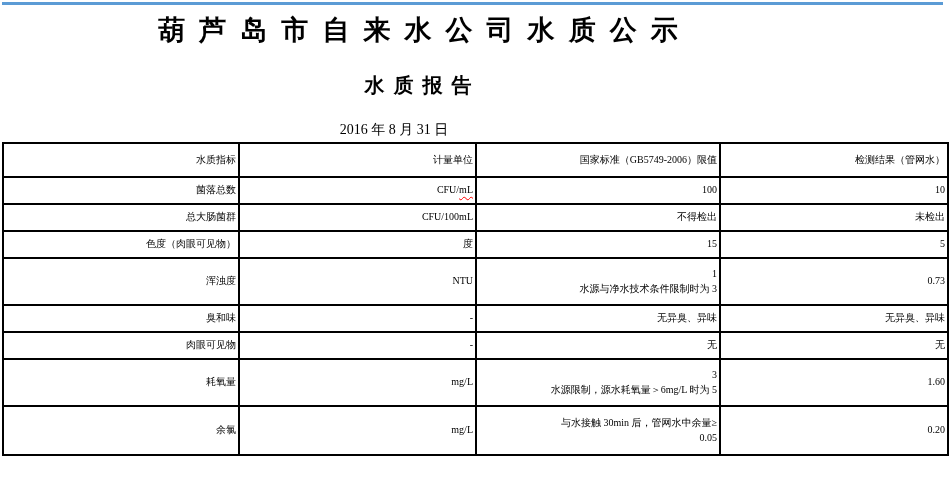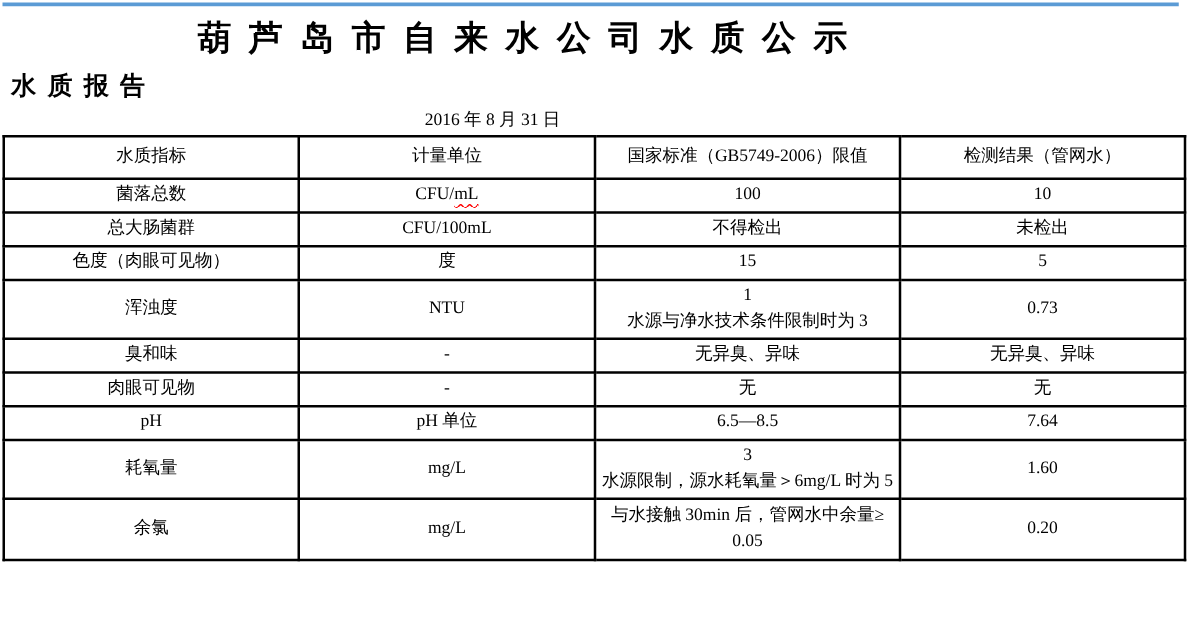--- a/index.html
+++ b/index.html
@@ -29,46 +29,46 @@
     margin: 0;
     padding-top: 12px;
     text-align: center;
     font-size: 27px;
     font-weight: bold;
     letter-spacing: 0.52em;
     text-indent: 0.52em;
     white-space: nowrap;
   }
   .subtitle {
-    margin: 0;
+    margin: 17px;
     padding-top: 7px;
-    text-align: left;
+    text-align: center;
     font-size: 20px;
     font-weight: bold;
     letter-spacing: 0.45em;
     text-indent: 0.45em;
   }
   .date-line {
     margin: 0;
     padding: 5px 48px 3px 0;
     text-align: center;
     font-size: 14px;
   }
   table.report {
     border-collapse: collapse;
     table-layout: fixed;
     width: 945px;
     margin-left: 2px;
   }
   table.report th,
   table.report td {
     border: 2px solid #000000;
-    text-align: center;
+    text-align: right;
     vertical-align: middle;
-    font-size: 14px;
+    font-size: 10px;
     font-weight: normal;
     padding: 0 2px;
     line-height: 1.45;
     white-space: pre-line;
     margin-top: 28px;
   }
   tr.rh-head th { height: 32px; }
   tr.rh-single td { height: 25px; }
   tr.rh-double td { height: 45px; }
   tr.rh-last td { height: 47px; }
@@ -137,26 +137,20 @@
         <td>-</td>
         <td>无异臭、异味</td>
         <td>无异臭、异味</td>
       </tr>
       <tr class="rh-single">
         <td>肉眼可见物</td>
         <td>-</td>
         <td>无</td>
         <td>无</td>
       </tr>
-      <tr class="rh-single">
-        <td>pH</td>
-        <td>pH 单位</td>
-        <td>6.5—8.5</td>
-        <td>7.64</td>
-      </tr>
       <tr class="rh-double">
         <td>耗氧量</td>
         <td>mg/L</td>
         <td>3
 水源限制，源水耗氧量＞6mg/L 时为 5</td>
         <td>1.60</td>
       </tr>
       <tr class="rh-last">
         <td>余氯</td>
         <td>mg/L</td>

